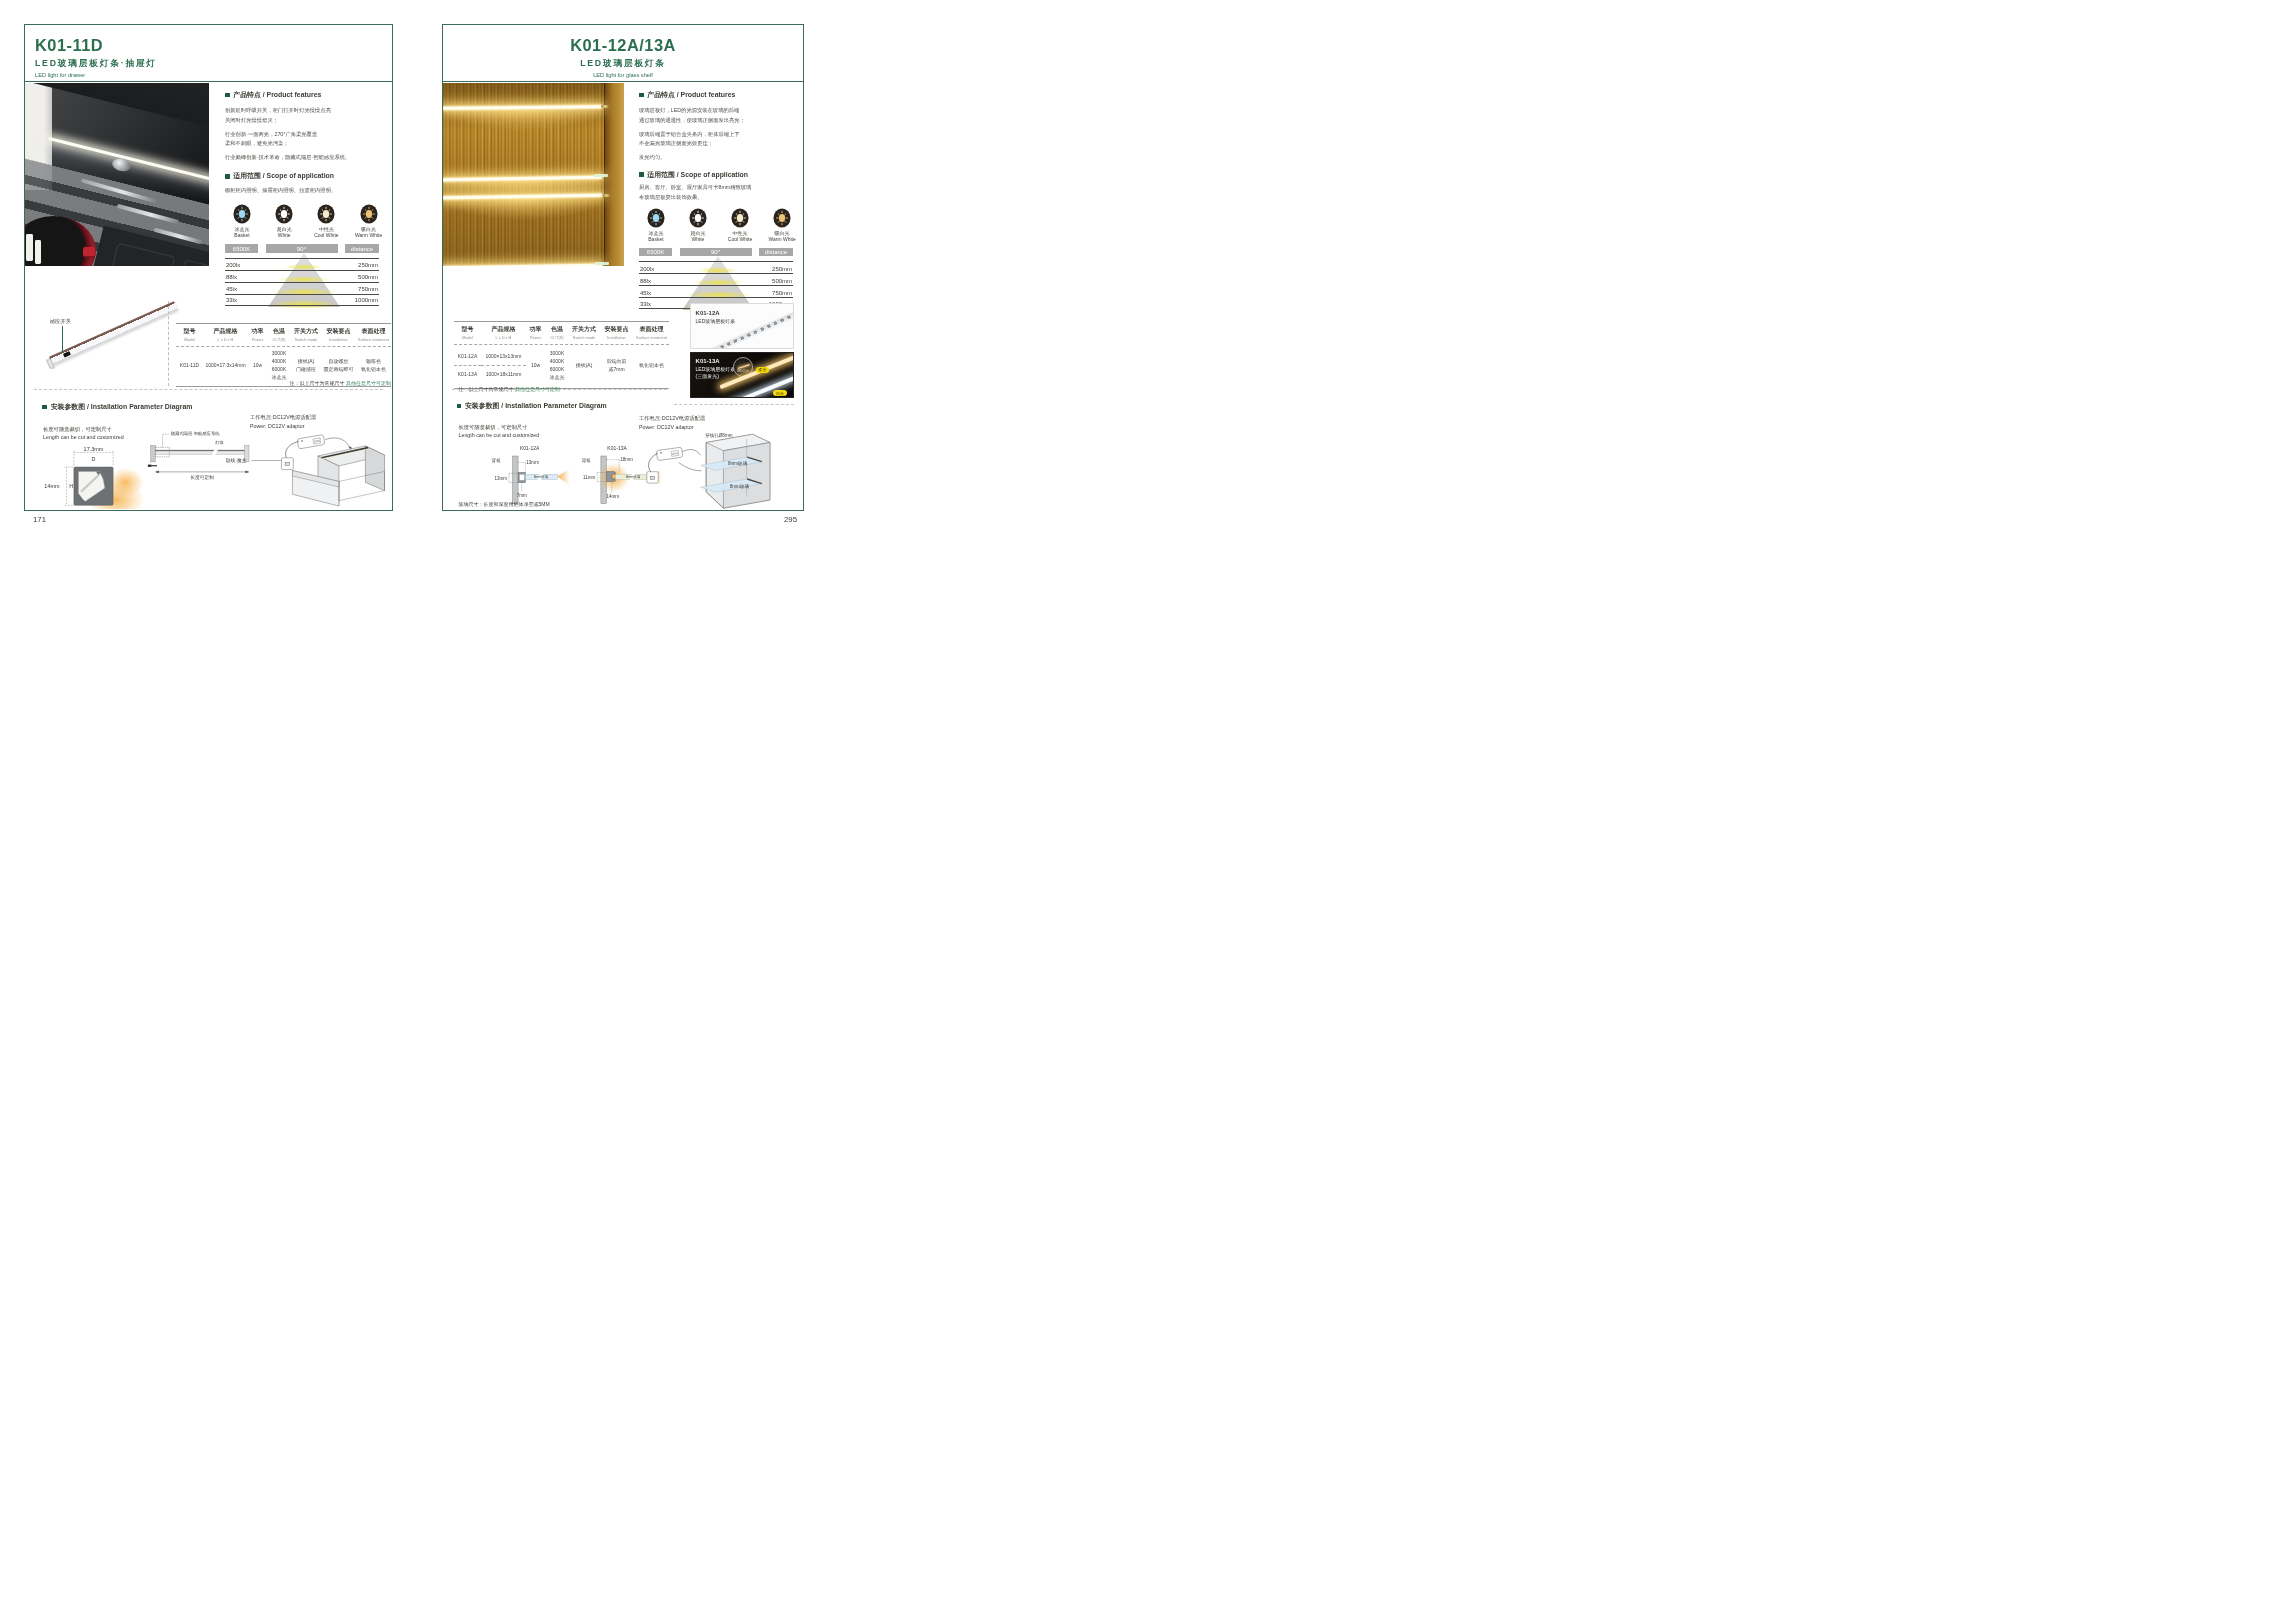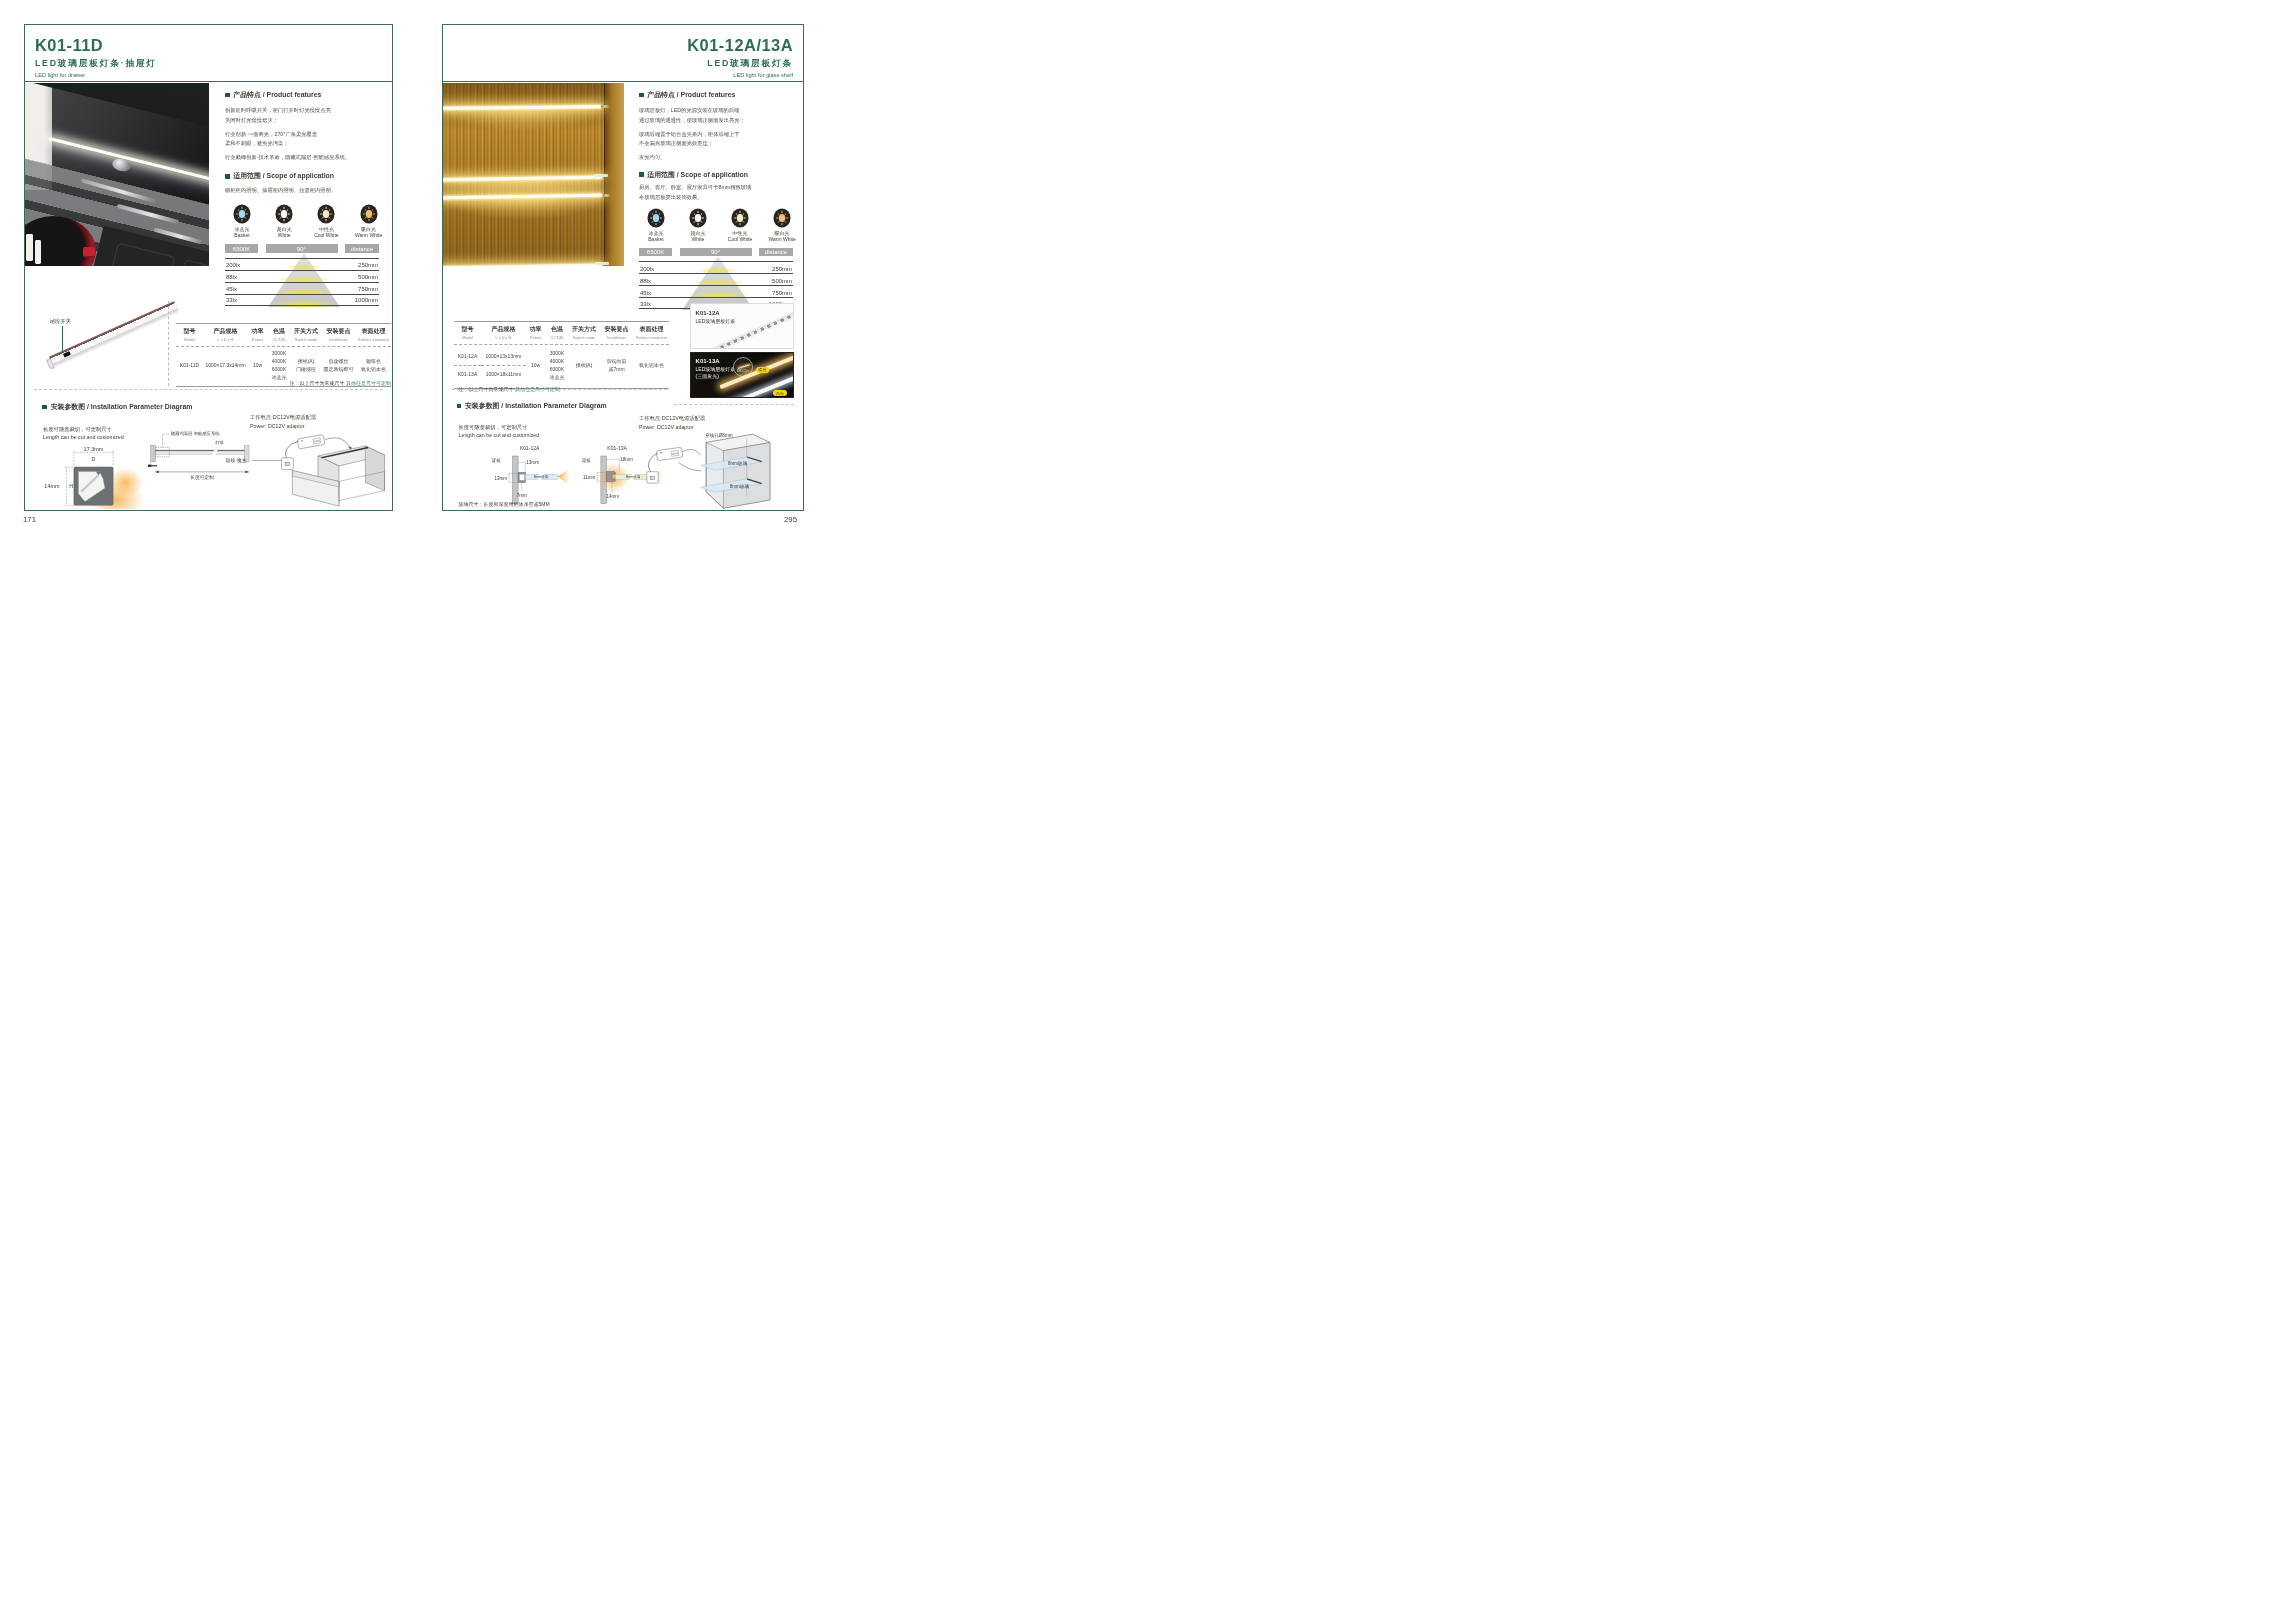--- a/index.html
+++ b/index.html
@@ -8,21 +8,21 @@
     width:827px; height:539px; position:relative; overflow:hidden;
     font-family:"Liberation Sans","DejaVu Sans",sans-serif; color:#44443e;
   }
   .page { position:absolute; top:24px; height:487px; background:#fff; border:0.5px solid #3a6c59; }
   .page-left  { left:24px;  width:369px; }
   .page-right { left:442px; width:362px; }
 
   
   .hdr { position:absolute; left:0; top:0; right:0; height:57px; border-bottom:0.5px solid #3a6c59; }
   .hdr-inner { padding:11px 10px 0 10px; }
-  .page-right .hdr-inner { text-align:right; }
+  .page-right .hdr-inner { text-align:center; }
   .title    { font-size:16.4px; font-weight:bold; color:#2c6e50; letter-spacing:0.5px; }
   .sub-cn   { font-size:8.7px; font-weight:bold; color:#2c6e50; letter-spacing:1.8px; margin-top:3.2px; }
   .sub-en   { font-size:5.7px; color:#2c6e50; margin-top:1.4px; }
 
   
   .photo { position:absolute; top:58px; left:0; overflow:hidden; }
   .photo-drawer { width:184px; height:183px; background:linear-gradient(125deg,#46484a 0%,#323436 35%,#1a1b1d 75%,#0e0f10 100%); }
   .pd-cabinet { position:absolute; left:0; top:0; width:26.5px; height:107px; background:linear-gradient(90deg,#f0efec 70%,#c9cac8 100%); }
   .pd-counter { position:absolute; left:13.7px; top:-87px; width:292px; height:123px; background:linear-gradient(180deg,#2a2b2d,#1c1d1f); transform:rotate(14deg); }
   .pd-light   { position:absolute; left:24px; top:54px; width:274px; height:2.7px; background:#fffef5; border-radius:1.4px;
@@ -797,15 +797,15 @@
     <polygon points="148,84 250,66 282,76 180,95" fill="#d8eaf6" fill-opacity="0.9" stroke="#8fb6cc" stroke-width="0.8"></polygon>
     <line x1="250" y1="66" x2="282" y2="76" stroke="#4a4a4a" stroke-width="3"></line>
     <text x="208" y="84" font-size="10" fill="#3c3c35">8mm玻璃</text>
     <polygon points="148,132 250,114 282,124 180,143" fill="#d8eaf6" fill-opacity="0.9" stroke="#8fb6cc" stroke-width="0.8"></polygon>
     <line x1="250" y1="114" x2="282" y2="124" stroke="#4a4a4a" stroke-width="3"></line>
     <text x="212" y="133" font-size="10" fill="#3c3c35">8mm玻璃</text>
   </svg>
 
 </div>
 
-<div class="pageno" style="left:23px;">171</div>
+<div class="pageno" style="left:33px;">171</div>
 <div class="pageno" style="left:784px;">295</div>
 
 
 </body></html>

